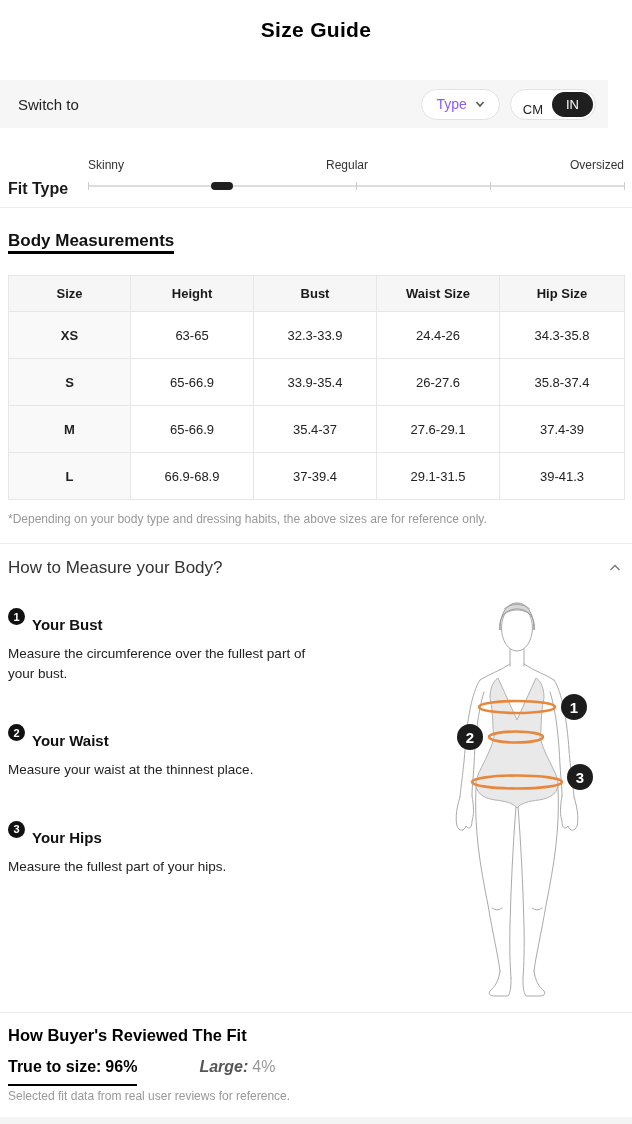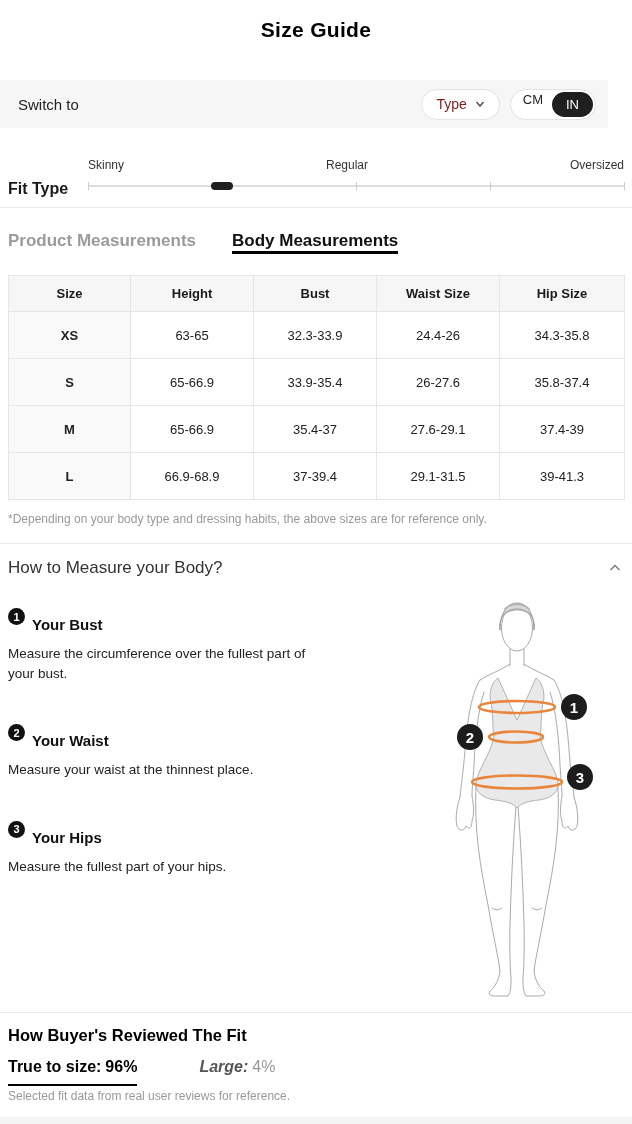--- a/index.html
+++ b/index.html
@@ -9,24 +9,24 @@
 
   .page-title { position:absolute; top:18px; left:0; width:100%; text-align:center;
     font-size:21px; font-weight:bold; color:#000; letter-spacing:.3px; }
 
   
   .switch-bar { position:absolute; top:80px; left:0; width:608px; height:48px; background:#f6f6f6;
     display:flex; align-items:center; justify-content:space-between; padding:0 12px 0 18px; }
   .switch-label { font-size:15px; color:#222; }
   .switch-controls { display:flex; align-items:center; gap:10px; }
   .type-btn { display:flex; align-items:center; gap:8px; background:#fff; border:1px solid #e2e2e2;
-    border-radius:16px; height:31px; padding:0 14px; font-size:14px; color:#7f1d1d; cursor:pointer;
+    border-radius:16px; height:31px; padding:0 14px; font-size:14px; color:#8b5cf6; cursor:pointer;
     font-family:inherit; }
   .chev { width:10px; height:10px; stroke:#555; fill:none; stroke-width:1.6; }
-  .unit-toggle { display:flex; align-items:flex-start; background:#fff; border:1px solid #e2e2e2;
+  .unit-toggle { display:flex; align-items:flex-end; background:#fff; border:1px solid #e2e2e2;
     border-radius:16px; height:31px; padding:2px 2px 2px 12px; cursor:pointer; }
   .unit-cm { font-size:13px; color:#222; margin-right:9px; }
   .unit-in { background:#1f1f1f; color:#fff; font-size:13px; border-radius:14px; padding:5px 14px; }
 
   
   .fit-type { position:absolute; top:158px; left:8px; width:616px; height:42px; }
   .fit-label { position:absolute; left:0; bottom:2px; font-size:16px; font-weight:bold; color:#1a1a1a; }
   .slider { position:absolute; left:80px; right:0; top:0; }
   .slider-labels { display:flex; justify-content:space-between; font-size:12px; color:#333; margin-bottom:9px; }
   .track { position:relative; height:10px; cursor:pointer; }
@@ -118,21 +118,20 @@
         <div class="tick" style="left:75%"></div>
         <div class="tick" style="left:100%"></div>
         <div class="marker"></div>
       </div>
     </div>
   </div>
 
   <div class="divider" style="top:207px"></div>
 
   <div class="tabs">
-    <span class="tab inactive">Product Measurements</span>
     <span class="tab active">Body Measurements</span>
   </div>
 
   <table class="size-table">
     <colgroup>
         <col style="width:122px">
         <col style="width:123px">
         <col style="width:123px">
         <col style="width:123px">
         <col style="width:125px">

